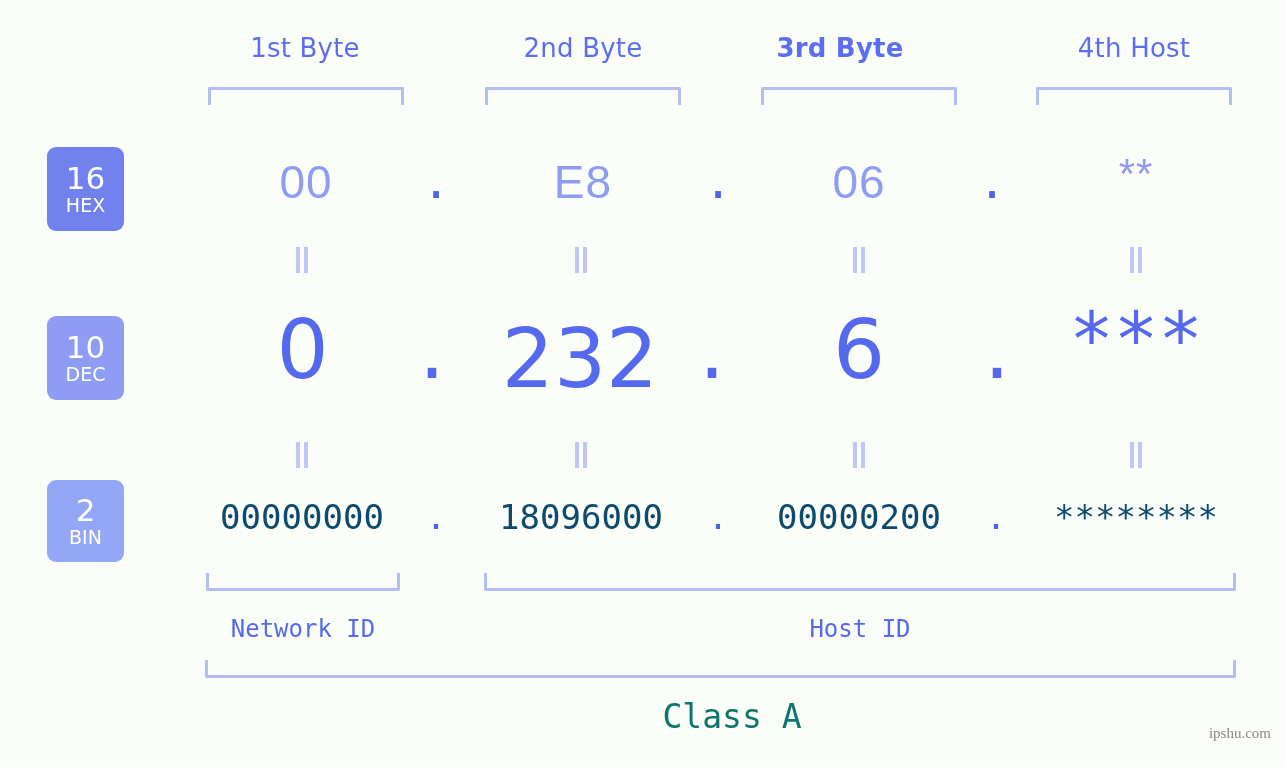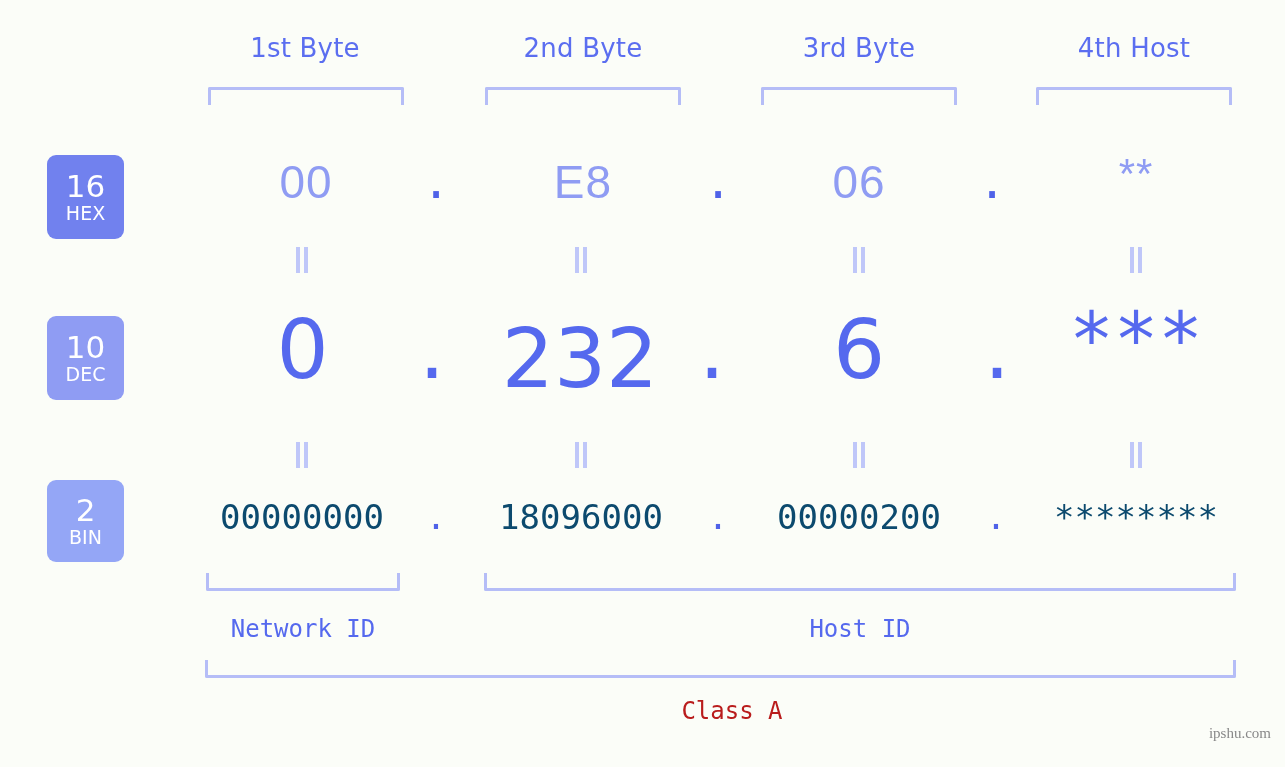--- a/index.html
+++ b/index.html
@@ -72,21 +72,21 @@
     font-size: 31px;
     font-weight: 400;
     letter-spacing: 0px;
     margin-bottom: 2px;
   }
   .badge .nm {
     font-size: 19px;
     font-weight: 400;
     letter-spacing: 0px;
   }
-  #badge-hex { top: 155px; height: 84px; background: #7181ee; text-align: center; }
+  #badge-hex { top: 147px; height: 84px; background: #7181ee; text-align: center; }
   #badge-dec { top: 316px; height: 84px; background: #8f9cf3; }
   #badge-bin { top: 480px; height: 82px; background: #94a6f6; }
 
   
   .val {
     position: absolute;
     text-align: center;
     white-space: nowrap;
     font-family: Liberation Sans, sans-serif;
   }
@@ -165,22 +165,22 @@
     font-family: "DejaVu Sans Mono", monospace;
     font-size: 24px;
     color: #5569ee;
     text-align: center;
     white-space: nowrap;
   }
 
   .class-label {
     position: absolute;
     font-family: "DejaVu Sans Mono", monospace;
-    font-size: 24px;
-    color: #b91c1c;
+    font-size: 33px;
+    color: #0f766e;
     text-align: center;
     white-space: nowrap;
   }
 
   .watermark {
     position: absolute;
     right: 14px;
     bottom: 25px;
     font-family: Liberation Serif, serif;
     font-size: 15px;
@@ -188,21 +188,21 @@
     letter-spacing: 0px;
   }
 </style>
 </head>
 <body>
 
 <div id="stage">
 
   <div class="byte-label" style="left:205px; width:200px;">1st Byte</div>
   <div class="byte-label" style="left:483px; width:200px;">2nd Byte</div>
-  <div class="byte-label" style="left:759px; width:200px;">3rd Byte</div>
+  <div class="byte-label" style="left:740px; width:200px;font-weight:bold;">3rd Byte</div>
   <div class="byte-label" style="left:1034px; width:200px;">4th Host</div>
 
   <div class="bracket-top" style="left:208px;  top:87px; width:196px;"></div>
   <div class="bracket-top" style="left:485px;  top:87px; width:196px;"></div>
   <div class="bracket-top" style="left:761px;  top:87px; width:196px;"></div>
   <div class="bracket-top" style="left:1036px; top:87px; width:196px;"></div>
 
   <div class="badge" id="badge-hex">
     <span class="num">16</span>
     <span class="nm">HEX</span>

